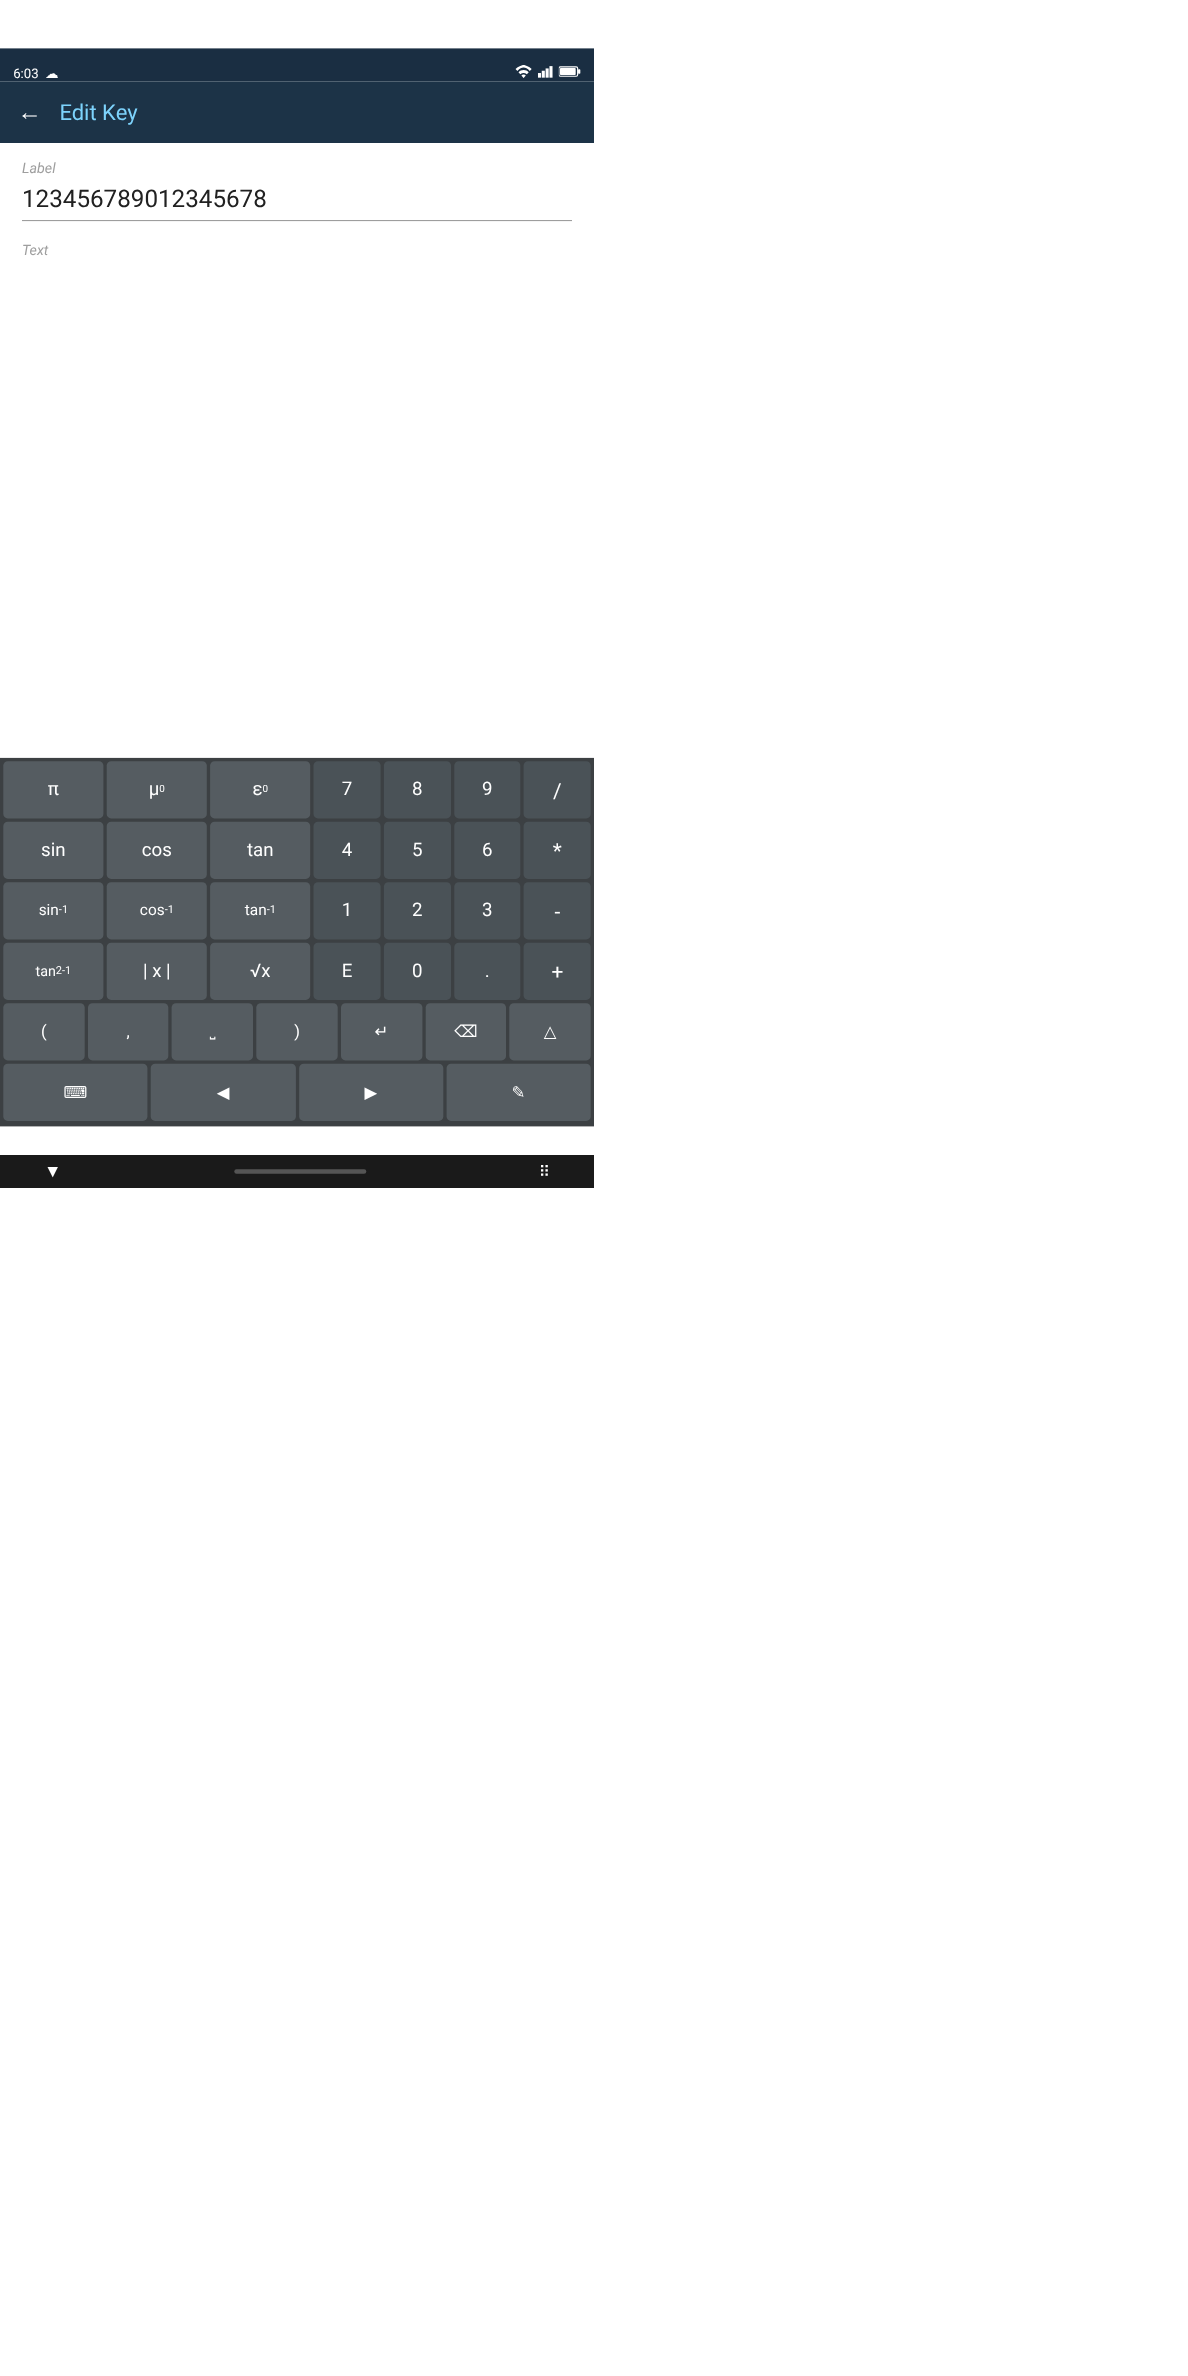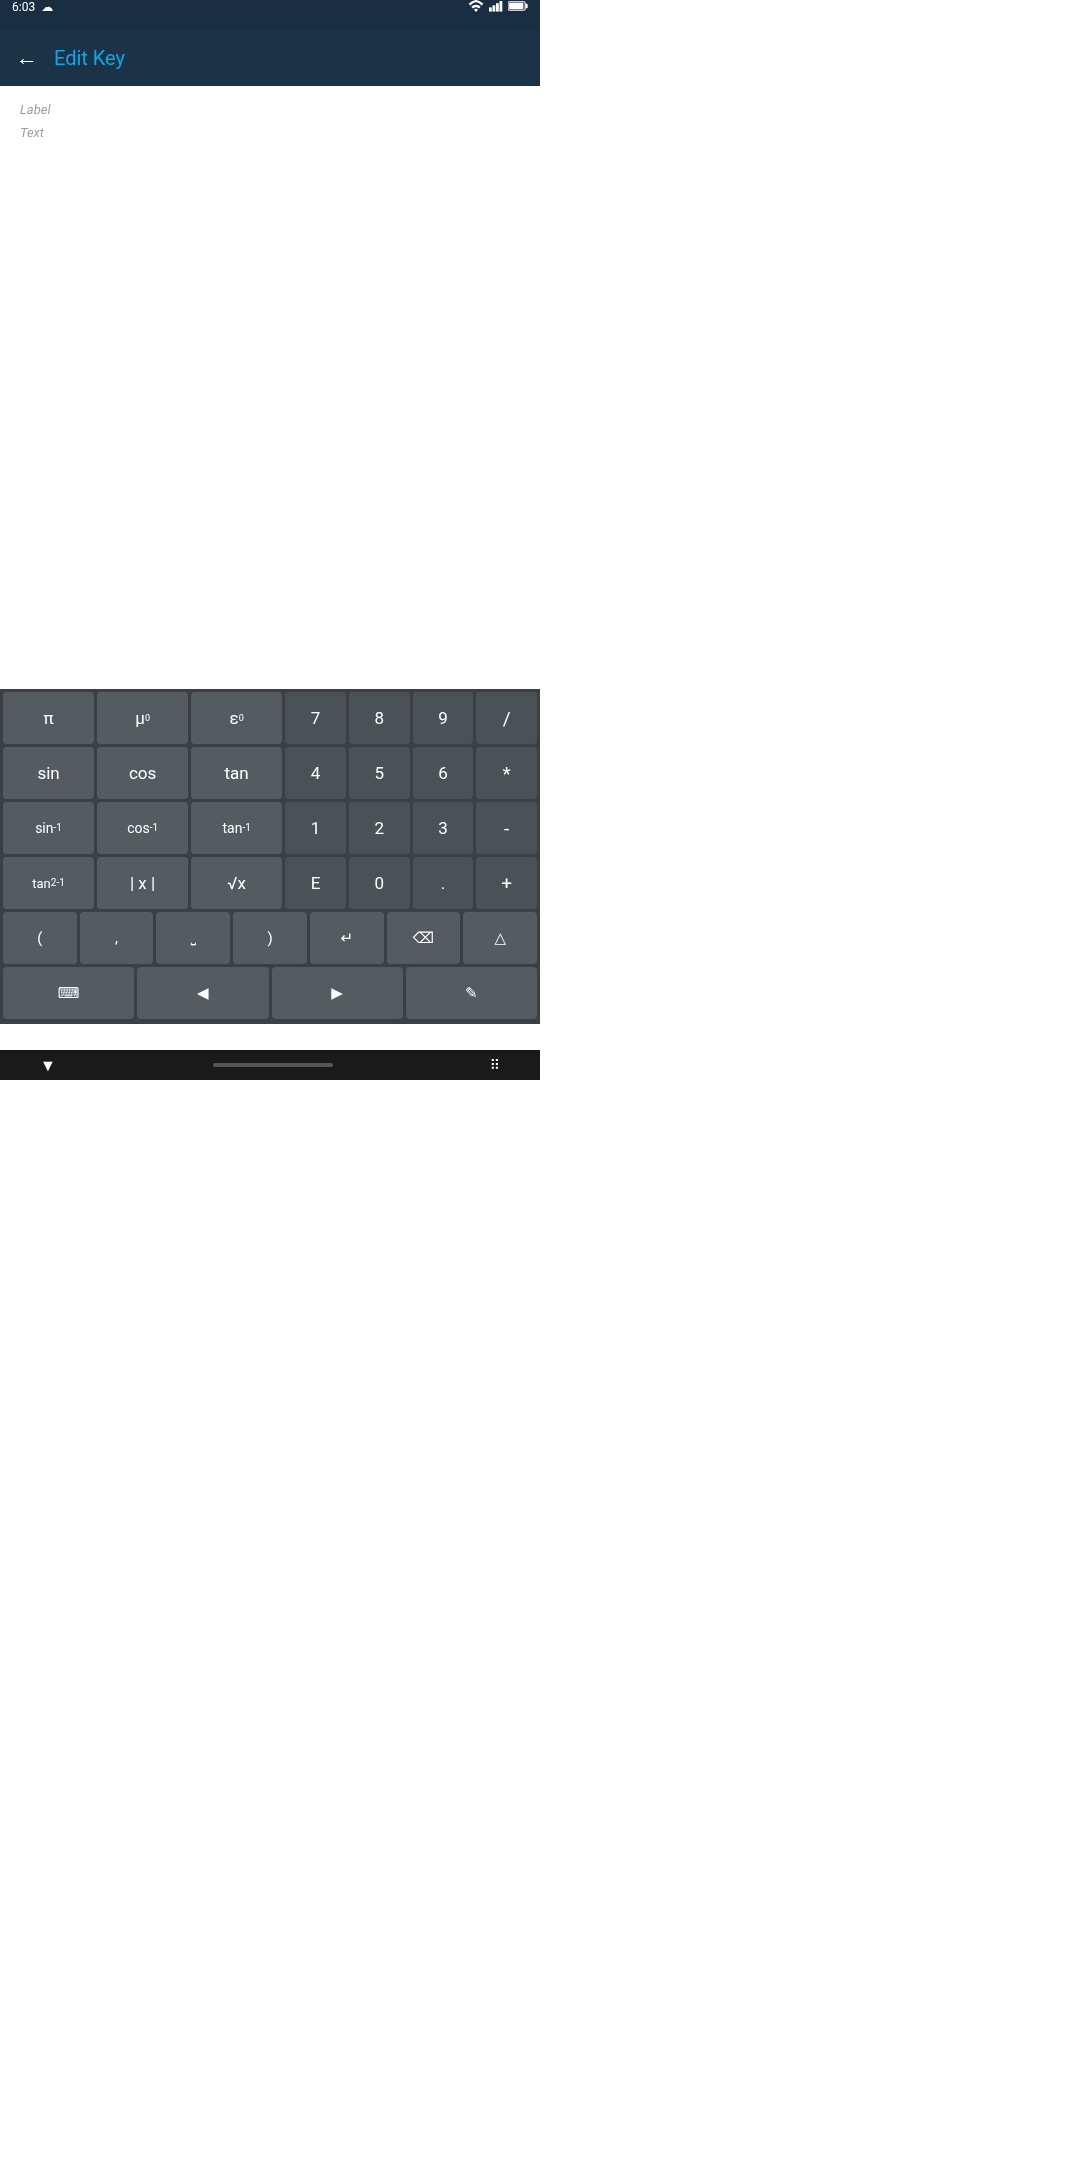--- a/index.html
+++ b/index.html
@@ -12,45 +12,46 @@
       font-family: 'Roboto', Arial, sans-serif;
       overflow: hidden;
       position: relative;
     }
 
     
     .status-bar {
       background: #1a2e42;
       height: 30px;
       display: flex;
-      align-items: flex-start;
+      align-items: flex-end;
       justify-content: space-between;
       padding: 0 12px;
       color: #fff;
       font-size: 12px;
+      margin-top: 44px;
     }
     .status-left { display: flex; align-items: center; gap: 6px; }
     .status-right { display: flex; align-items: center; gap: 5px; }
 
     
     .app-bar {
       background: #1c3347;
       height: 56px;
       display: flex;
       align-items: center;
       padding: 0 16px;
       gap: 16px;
     }
     .back-icon {
       color: #fff;
       font-size: 22px;
       cursor: pointer;
     }
     .app-title {
-      color: #0ea5e9;
+      color: #7dd3fc;
       font-size: 20px;
       font-weight: 400;
     }
 
     
     .content {
       background: #fff;
       padding: 16px 20px 0 20px;
     }
 
@@ -189,20 +190,21 @@
   </div>
 </div>
 
 <div class="app-bar">
   <span class="back-icon">←</span>
   <span class="app-title">Edit Key</span>
 </div>
 
 <div class="content">
   <div class="field-label">Label</div>
+  <div class="field-value">123456789012345678</div>
 
   <div class="field-label">Text</div>
 </div>
 
 <div class="keyboard">
 
   <div class="kb-row">
     <div class="kb-key wide">π</div>
     <div class="kb-key wide">μ<sub>0</sub></div>
     <div class="kb-key wide">ε<sub>0</sub></div>

